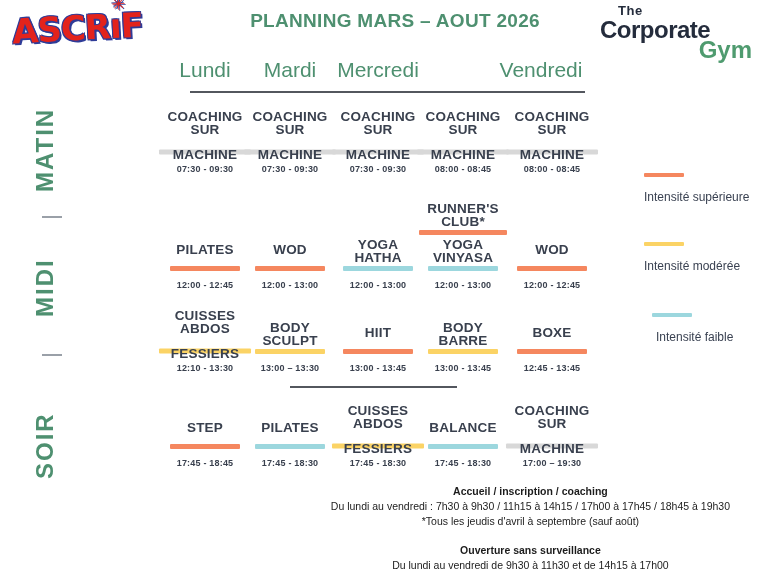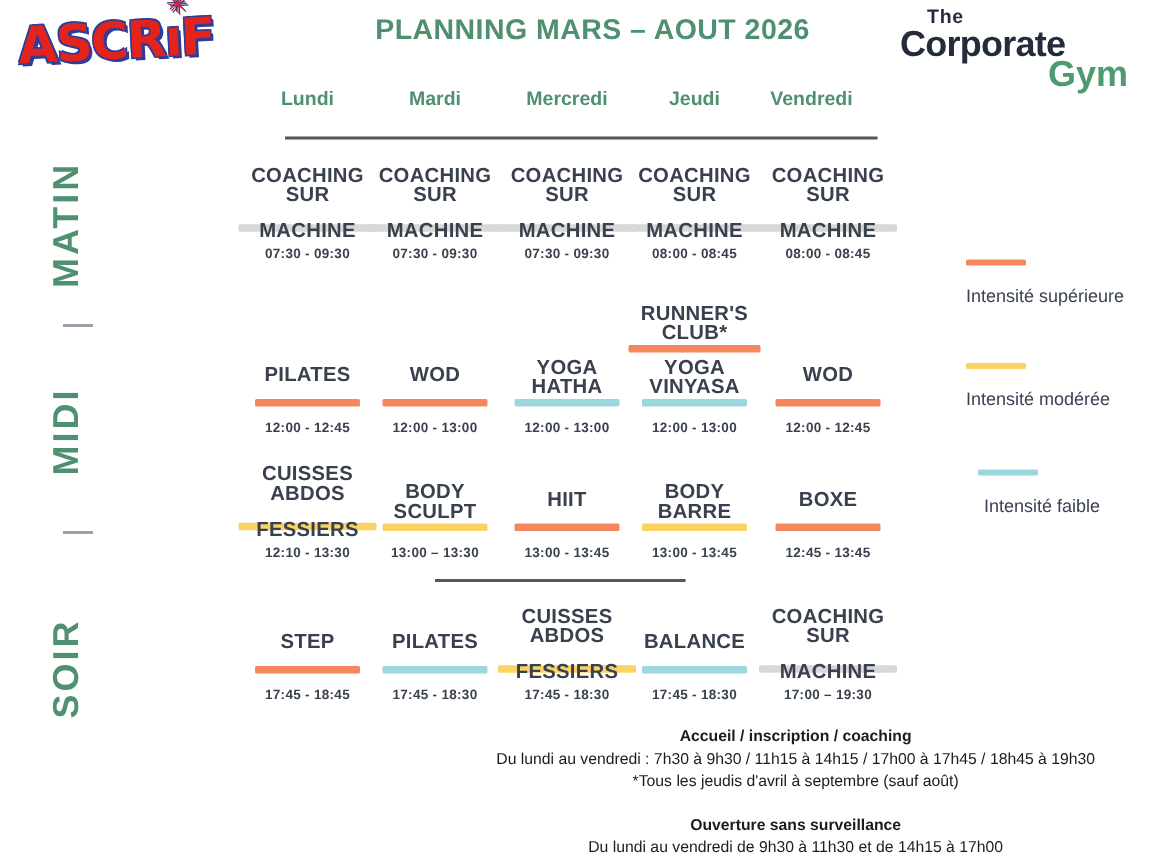--- a/index.html
+++ b/index.html
@@ -15,21 +15,21 @@
           text-shadow:-1px -1px 0 #2f3c98,1px 1px 0 #2f3c98;}
   .title{position:absolute;left:200px;top:10px;width:390px;text-align:center;
          font-size:19px;font-weight:bold;color:#4e9070;letter-spacing:.3px;}
   .tcg{position:absolute;right:10px;top:4px;width:158px;line-height:1;}
   .tcg .the{display:block;margin-left:18px;font-size:13px;font-weight:bold;color:#242c3c;letter-spacing:.5px;}
   .tcg .corporate{display:block;font-size:24px;font-weight:bold;color:#242c3c;letter-spacing:-.5px;margin-top:1px;}
   .tcg .gym{display:block;text-align:right;padding-right:6px;font-size:24px;font-weight:bold;color:#4f9b6f;margin-top:-4px;}
 
   
   .day{position:absolute;top:58px;width:110px;text-align:center;
-       font-size:13px;font-weight:bold;color:#4e9070;}
+       font-size:21px;font-weight:normal;color:#4e9070;}
   .hline{position:absolute;background:#53575e;height:2px;}
 
   
   .period{position:absolute;left:28px;width:34px;display:flex;align-items:center;justify-content:center;
           writing-mode:vertical-rl;transform:rotate(180deg);
           font-size:24px;font-weight:bold;color:#4e9070;letter-spacing:2px;}
   .pdash{position:absolute;left:42px;width:20px;height:2px;background:#9aa0a8;}
 
   
   .cell{position:absolute;width:110px;display:flex;flex-direction:column;
@@ -69,21 +69,20 @@
 
   <div class="tcg">
     <span class="the">The</span>
     <span class="corporate">Corporate</span>
     <span class="gym">Gym</span>
   </div>
 
   <div class="day" style="left:150px">Lundi</div>
   <div class="day" style="left:323px">Mercredi</div>
   <div class="day" style="left:235px">Mardi</div>
-  <div class="day" style="left:408px">Jeudi</div>
   <div class="day" style="left:486px">Vendredi</div>
   <div class="hline" style="left:190px;top:91px;width:395px"></div>
 
   <div class="period" style="top:106px;height:88px">MATIN</div>
   <div class="pdash" style="top:216px"></div>
   <div class="period" style="top:252px;height:72px">MIDI</div>
   <div class="pdash" style="top:354px"></div>
   <div class="period" style="top:402px;height:88px">SOIR</div>
 
   <div class="cell" style="left:150px;top:104px;height:70px">

